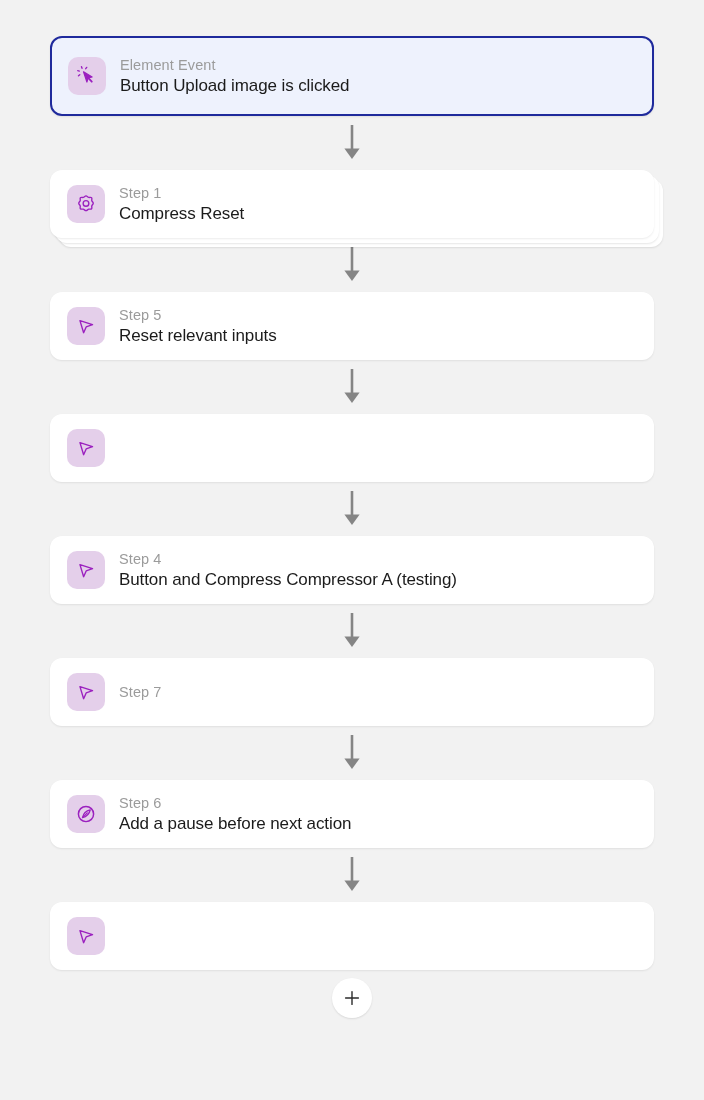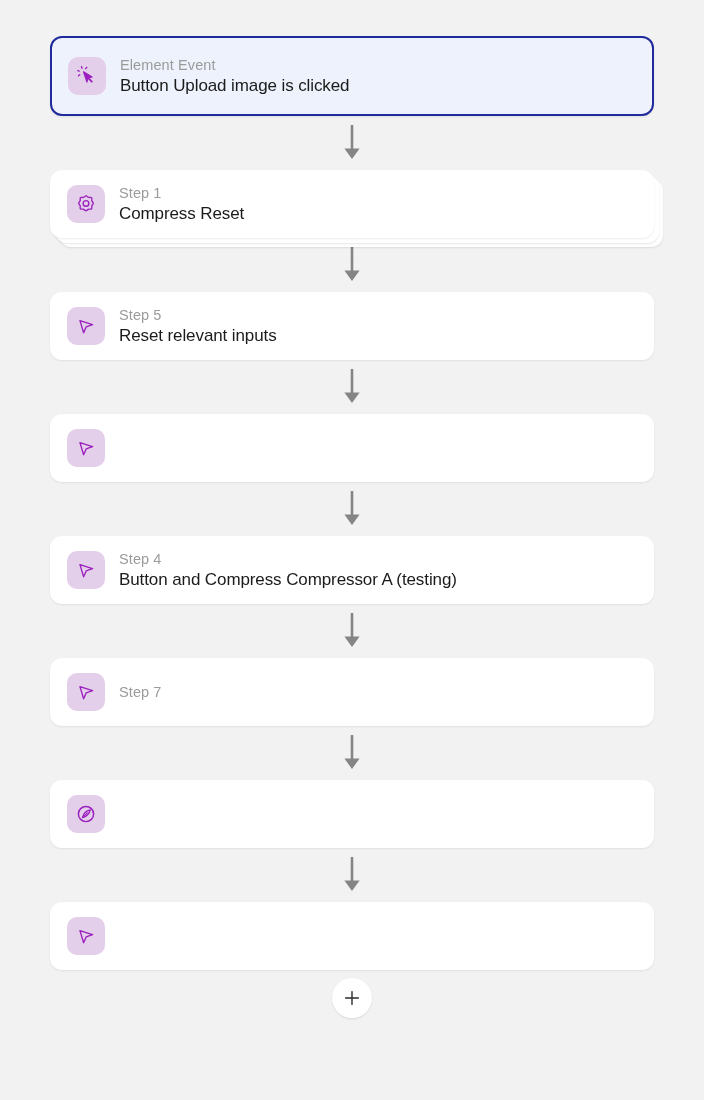--- a/index.html
+++ b/index.html
@@ -261,20 +261,24 @@
     </div>
     <div class="node">
       <div class="card">
         <div class="icon-tile">
           <svg width="22" height="22" viewBox="0 0 24 24" fill="none">
             <circle cx="12" cy="12" r="8.3" stroke="#9b21bf" stroke-width="1.6" fill="none"></circle>
             <path d="M16.6 7.5c-1.0 4.4-4.0 7.4-8.4 8.4.9-4.4 4.0-7.5 8.4-8.4z" stroke="#9b21bf" stroke-width="1.5" stroke-linejoin="round" fill="none"></path>
             <path d="M13.4 10.8 L9.6 14.6" stroke="#9b21bf" stroke-width="1.4" stroke-linecap="round"></path>
           </svg>
         </div>
+        <div class="card-text">
+          <div class="step-label">Step 6</div>
+          <div class="step-title">Add a pause before next action</div>
+        </div>
       </div>
     </div>
     <div class="connector">
       <svg width="24" height="40" viewBox="0 0 24 40" fill="none">
         <path d="M12 2 V27" stroke="#858585" stroke-width="2.6"></path>
         <path d="M4.4 25.5 L19.6 25.5 L12 36 Z" fill="#858585"></path>
       </svg>
     </div>
     <div class="node">
       <div class="card">

